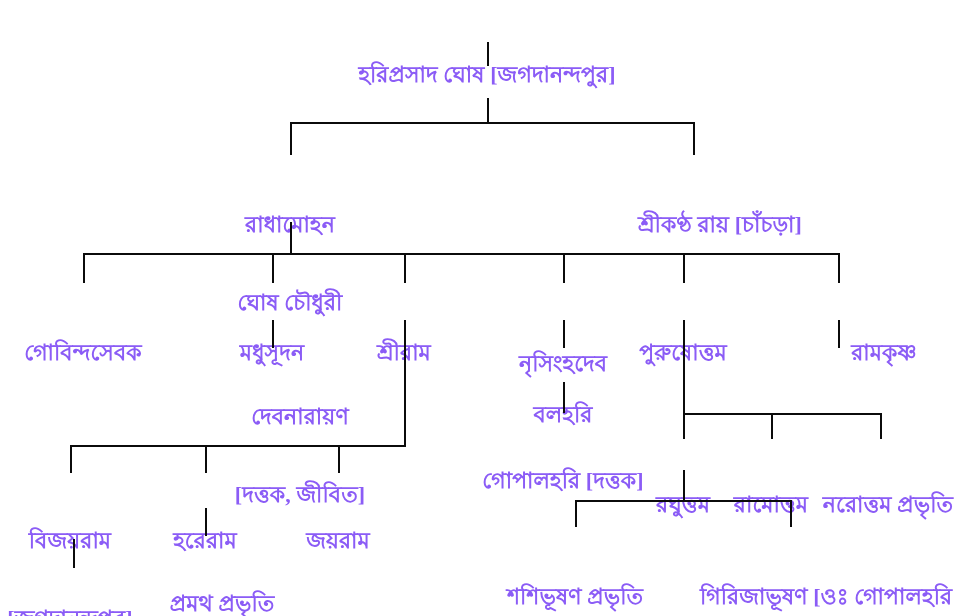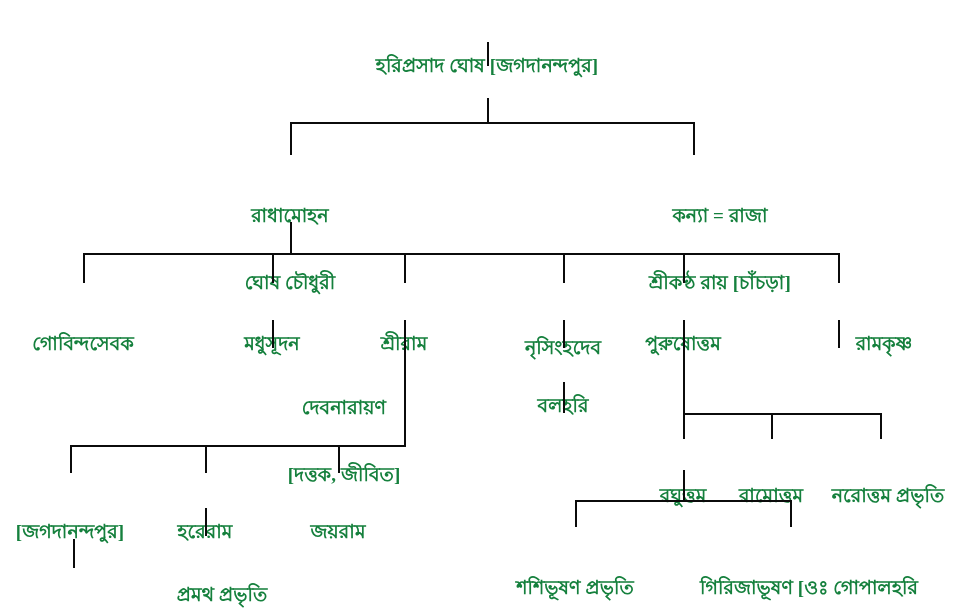--- a/index.html
+++ b/index.html
@@ -9,27 +9,27 @@
     font-family:"Liberation Serif","DejaVu Serif",serif;
     color:#000000;
     overflow:hidden;
   }
   #tree{
     position:relative;
     width:975px;height:616px;
   }
   .node{
     position:absolute;
-    font-size:19px;
+    font-size:22px;
     font-weight:700;
     line-height:1.18;
     letter-spacing:0.1px;
     white-space:pre;
     text-align:center;
-    color:#15803d;
+    color:#8b5cf6;
     font-family:"Liberation Serif","DejaVu Serif",serif;
   }
   .node .ln{display:block;}
   .node.c{transform:translateX(-50%);}
   .node.l{transform:none;}
   .vline{
     position:absolute;
     width:0;
     border-left:2.2px solid #0b0b0b;
   }
@@ -56,21 +56,20 @@
   <div class="hline" style="left:290px;top:122px;width:403px;"></div>
   <div class="vline" style="left:290px;top:122px;height:33px;"></div>
   <div class="vline" style="left:693px;top:122px;height:33px;"></div>
 
   <div class="node c" style="left:290px;top:160px;">
     <span class="ln">রাধামোহন</span>
     <span class="ln">ঘোষ চৌধুরী</span>
   </div>
 
   <div class="node c" style="left:720px;top:160px;">
-    <span class="ln">কন্যা = রাজা</span>
     <span class="ln">শ্রীকণ্ঠ রায় [চাঁচড়া]</span>
   </div>
 
   <div class="vline" style="left:290px;top:222px;height:32px;"></div>
 
   <div class="hline" style="left:83px;top:253px;width:755px;"></div>
 
   <div class="vline" style="left:83px;top:253px;height:30px;"></div>
   <div class="vline" style="left:272px;top:253px;height:30px;"></div>
   <div class="vline" style="left:404px;top:253px;height:30px;"></div>
@@ -80,41 +79,44 @@
 
   <div class="node c" style="left:83px;top:288px;text-align:center;">
     <span class="ln">গোবিন্দসেবক</span>
   </div>
   <div class="node c" style="left:272px;top:288px;">
     <span class="ln">মধুসূদন</span>
   </div>
   <div class="node c" style="left:404px;top:288px;">
     <span class="ln">শ্রীরাম</span>
   </div>
-  <div class="node c" style="left:563px;top:292px;">
+  <div class="node c" style="left:563px;top:299px;">
     <span class="ln">নৃসিংহদেব</span>
   </div>
   <div class="node c" style="left:683px;top:288px;">
     <span class="ln">পুরুষোত্তম</span>
   </div>
   <div class="node c" style="left:884px;top:288px;">
     <span class="ln">রামকৃষ্ণ</span>
   </div>
 
   <div class="vline" style="left:272px;top:320px;height:28px;"></div>
-  <div class="node c" style="left:300px;top:352px;margin-left:44px;">
+  <div class="node c" style="left:300px;top:352px;">
     <span class="ln">দেবনারায়ণ</span>
     <span class="ln">[দত্তক, জীবিত]</span>
   </div>
 
   <div class="vline" style="left:563px;top:320px;height:28px;"></div>
   <div class="node c" style="left:563px;top:350px;">
     <span class="ln">বলহরি</span>
   </div>
   <div class="vline" style="left:563px;top:382px;height:31px;"></div>
+  <div class="node c" style="left:563px;top:416px;">
+    <span class="ln">গোপালহরি [দত্তক]</span>
+  </div>
 
   <div class="vline" style="left:838px;top:320px;height:28px;"></div>
 
   <div class="vline" style="left:683px;top:320px;height:94px;"></div>
   <div class="hline" style="left:683px;top:413px;width:197px;"></div>
   <div class="vline" style="left:683px;top:413px;height:26px;"></div>
   <div class="vline" style="left:771px;top:413px;height:26px;"></div>
   <div class="vline" style="left:880px;top:413px;height:26px;"></div>
 
   <div class="node c" style="left:683px;top:440px;">
@@ -139,20 +141,21 @@
     <span class="ln">গিরিজাভূষণ [ওঃ গোপালহরি</span>
   </div>
 
   <div class="vline" style="left:404px;top:320px;height:126px;"></div>
   <div class="hline" style="left:70px;top:445px;width:336px;"></div>
   <div class="vline" style="left:70px;top:445px;height:28px;"></div>
   <div class="vline" style="left:205px;top:445px;height:28px;"></div>
   <div class="vline" style="left:338px;top:445px;height:28px;"></div>
 
   <div class="node c" style="left:70px;top:476px;">
+    <span class="ln">বিজয়রাম</span>
     <span class="ln">[জগদানন্দপুর]</span>
   </div>
   <div class="node c" style="left:205px;top:476px;">
     <span class="ln">হরেরাম</span>
   </div>
   <div class="node c" style="left:338px;top:476px;">
     <span class="ln">জয়রাম</span>
   </div>
 
   <div class="vline" style="left:73px;top:539px;height:29px;"></div>

